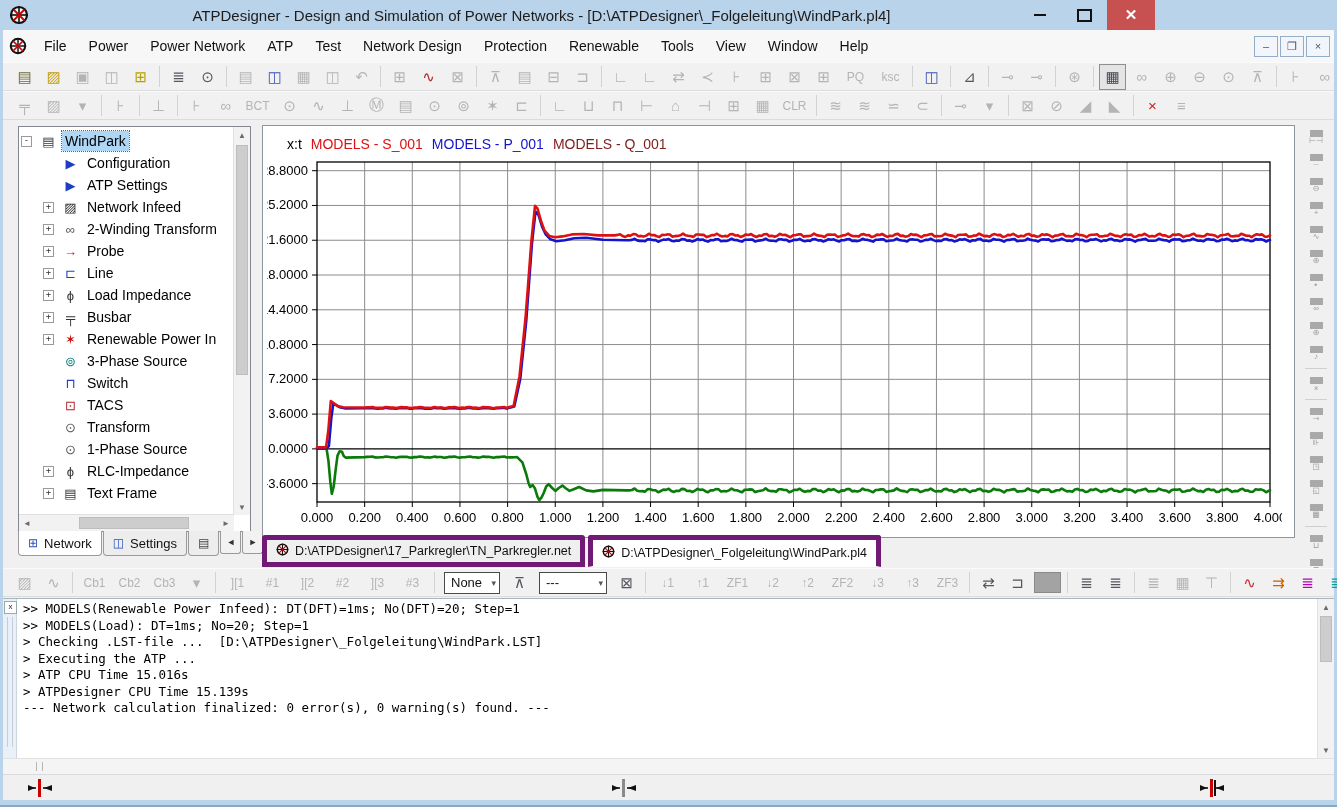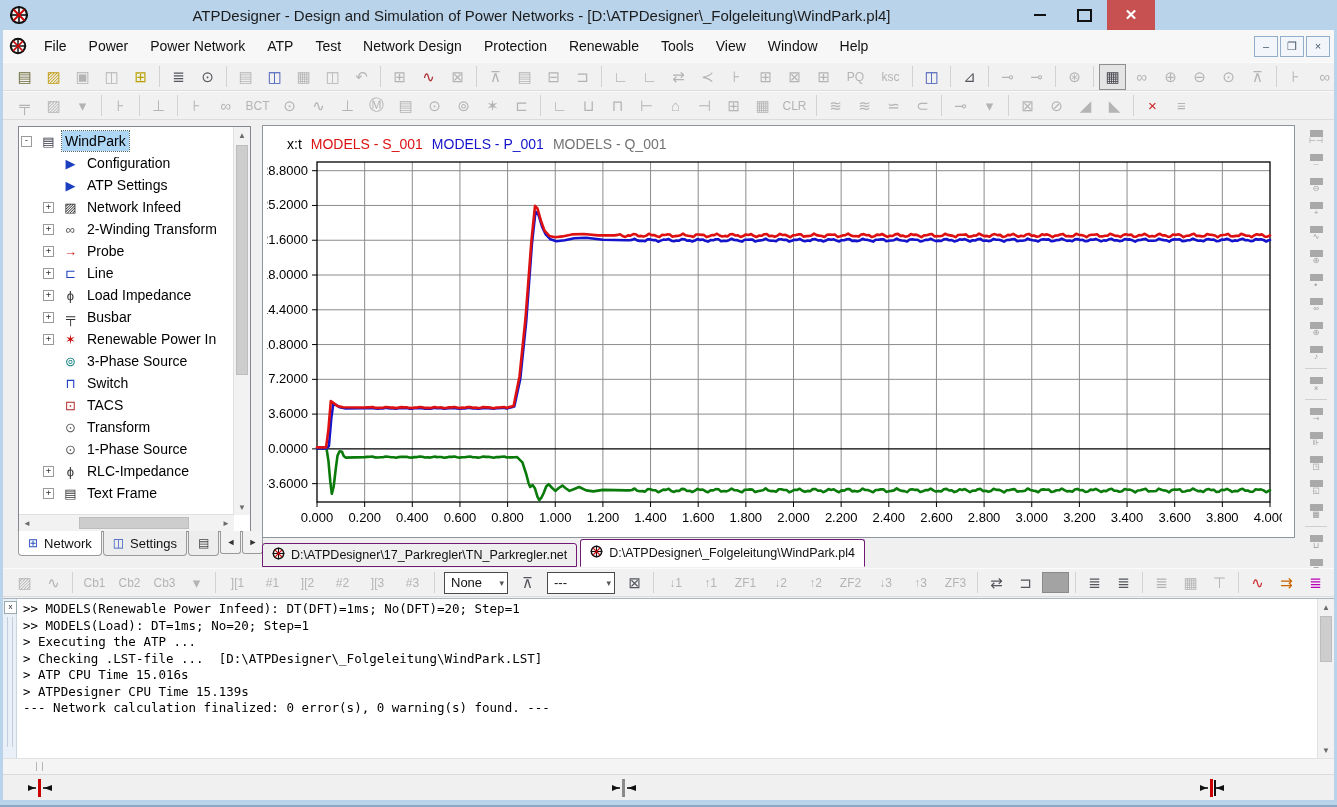--- a/index.html
+++ b/index.html
@@ -71,21 +71,21 @@
   #chart{position:absolute;left:4px;top:30px}
   
   .vtools{left:1299px;top:122px;width:34px;height:447px;display:flex;flex-direction:column;align-items:center;
           padding-top:3px;box-sizing:border-box}
   .vbtn{width:27px;height:24px;display:flex;flex-direction:column;align-items:center;justify-content:center;flex:none}
   .vblk{width:13px;height:7px;background:#a9a9a9;display:block}
   .vsub{font-size:8px;color:#9a9a9a;line-height:8px;display:block}
   .vsep{width:22px;height:1px;background:#cfcfcf;margin:3px 0;flex:none}
   
   .dtabs{left:262px;top:539px;height:28px;display:flex;align-items:flex-end}
-  .dtab{height:22px;border:1px solid #701a75;background:#efefef;display:flex;align-items:center;gap:6px;
+  .dtab{height:22px;border:5px solid #701a75;background:#efefef;display:flex;align-items:center;gap:6px;
         padding:0 9px;font-size:12.5px;color:#111;margin-right:3px;border-radius:3px 3px 0 0;white-space:nowrap}
   .dtab.active{background:#fff;height:26px;border-bottom:1px solid #fff}
   
   .conwrap{left:3px;top:598px;width:1331px;height:160px;background:#fff;border-top:1px solid #aab6c2;box-sizing:border-box}
   .congrip{position:absolute;left:0;top:0;width:13px;height:100%;background:#e9f0f7;border-right:1px solid #ccd6e0}
   .conx{position:absolute;left:1px;top:2px;width:11px;height:11px;border:1px solid #9aa;background:#fff;
         font-size:8px;line-height:9px;text-align:center;color:#223}
   .congrip .glines{position:absolute;left:4px;top:18px;width:4px;height:130px;border-left:1px solid #c2cedb;border-right:1px solid #c2cedb}
   .conbody{position:absolute;left:14px;top:2px;right:17px;bottom:2px;overflow:hidden}
   .conline{font-family:"DejaVu Sans Mono",monospace;font-size:12.5px;line-height:16.5px;white-space:pre;color:#000;padding-left:6px}
@@ -365,21 +365,21 @@
       <span>Settings</span>
     </div>
     <div class="stab">
       <span class="sticon" style="color: rgb(68, 68, 68);">▤</span>
     </div>
     <div class="snav">◄</div>
     <div class="snav">►</div>
   </div>
 
 <div class="abs plotp">
-  <div class="legend" id="legend"><span style="color: rgb(0, 0, 0);">x:t</span><span style="color: rgb(221, 17, 17);">MODELS - S_001</span><span style="color: rgb(20, 20, 204);">MODELS - P_001</span><span style="color: #737373;">MODELS - Q_001</span></div>
+  <div class="legend" id="legend"><span style="color: rgb(0, 0, 0);">x:t</span><span style="color: rgb(221, 17, 17);">MODELS - S_001</span><span style="color: rgb(20, 20, 204);">MODELS - P_001</span><span style="color: #7f1d1d;">MODELS - Q_001</span></div>
   <svg id="chart" width="1015" height="376">
       <line x1="50" y1="346" x2="50" y2="351" stroke="#000" stroke-width="1"></line>
       <text x="50" y="366" text-anchor="middle" font-size="13" fill="#000" font-family="Liberation Sans, sans-serif">0.000</text>
       <line x1="97.65" y1="6" x2="97.65" y2="346" stroke="#8c8c8c" stroke-width="1"></line>
       <line x1="97.65" y1="346" x2="97.65" y2="351" stroke="#000" stroke-width="1"></line>
       <text x="97.65" y="366" text-anchor="middle" font-size="13" fill="#000" font-family="Liberation Sans, sans-serif">0.200</text>
       <line x1="145.3" y1="6" x2="145.3" y2="346" stroke="#8c8c8c" stroke-width="1"></line>
       <line x1="145.3" y1="346" x2="145.3" y2="351" stroke="#000" stroke-width="1"></line>
       <text x="145.3" y="366" text-anchor="middle" font-size="13" fill="#000" font-family="Liberation Sans, sans-serif">0.400</text>
       <line x1="192.95" y1="6" x2="192.95" y2="346" stroke="#8c8c8c" stroke-width="1"></line>
@@ -582,21 +582,21 @@
     <div class="tbtn dis txt">Cb3</div>
     <div class="tbtn dis">▾</div>
     <span class="tsep"></span>
     <div class="tbtn dis txt">][1</div>
     <div class="tbtn dis txt">#1</div>
     <div class="tbtn dis txt">][2</div>
     <div class="tbtn dis txt">#2</div>
     <div class="tbtn dis txt">][3</div>
     <div class="tbtn dis txt">#3</div>
     <span class="tsep"></span>
-    <div class="combo" style="width: 64px;">
+    <div class="combo" style="width: 56px;">
       <span class="combo-val">None</span>
       <span class="combo-arrow">▾</span>
     </div>
     <div class="tbtn" style="color: rgb(85, 86, 94);">⊼</div>
     <div class="combo" style="width: 68px;">
       <span class="combo-val">---</span>
       <span class="combo-arrow">▾</span>
     </div>
     <div class="tbtn" style="color: rgb(85, 86, 94);">⊠</div>
     <span class="tsep"></span>
@@ -628,22 +628,22 @@
   </div>
 
 <div class="abs conwrap">
   <div class="congrip">
     <div class="conx">x</div>
     <div class="glines"></div>
   </div>
   <div class="conbody" id="console">
       <div class="conline">&gt;&gt; MODELS(Renewable Power Infeed): DT(DFT)=1ms; No(DFT)=20; Step=1</div>
       <div class="conline">&gt;&gt; MODELS(Load): DT=1ms; No=20; Step=1</div>
+      <div class="conline">&gt; Checking .LST-file ...  [D:\ATPDesigner\_Folgeleitung\WindPark.LST]</div>
       <div class="conline">&gt; Executing the ATP ...</div>
-      <div class="conline">&gt; Checking .LST-file ...  [D:\ATPDesigner\_Folgeleitung\WindPark.LST]</div>
       <div class="conline">&gt; ATP CPU Time 15.016s</div>
       <div class="conline">&gt; ATPDesigner CPU Time 15.139s</div>
       <div class="conline">--- Network calculation finalized: 0 error(s), 0 warning(s) found. ---</div>
     </div>
   <div class="consb">
     <div class="sbtn" style="top:0">▲</div>
     <div class="sthumb" style="left:2px;right:2px;top:17px;height:46px"></div>
     <div class="sbtn" style="bottom:0">▼</div>
   </div>
 </div>

